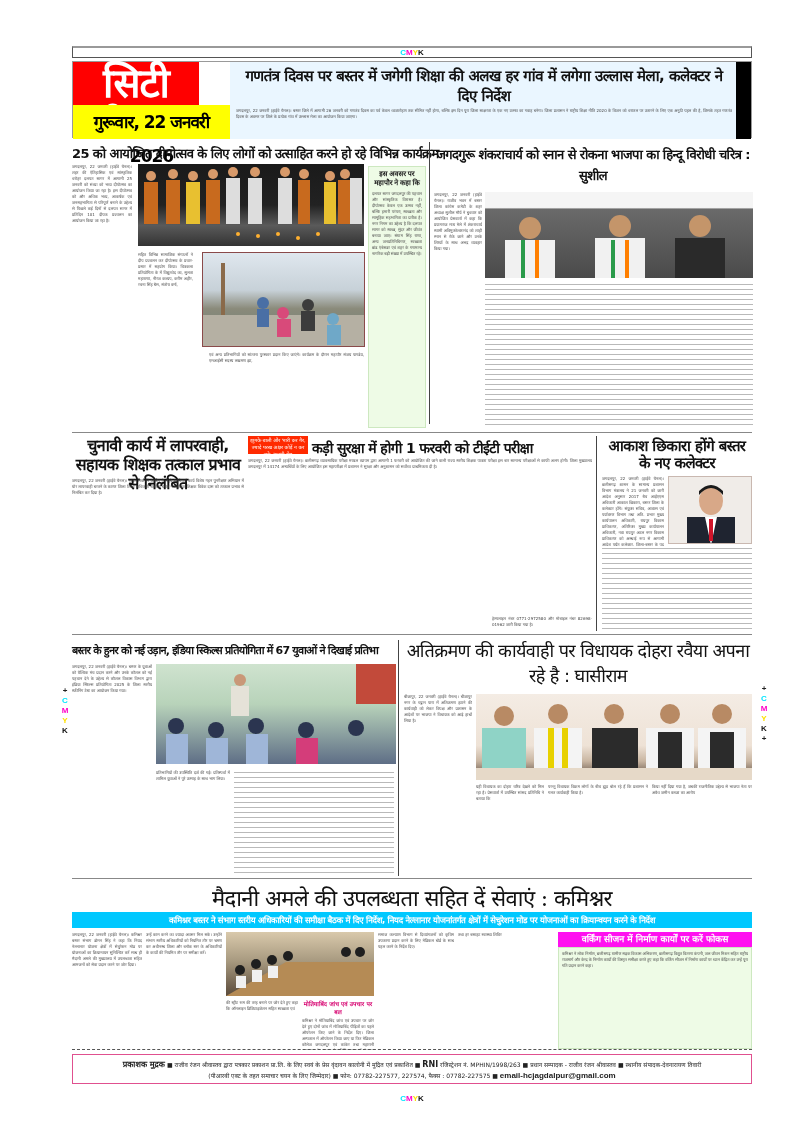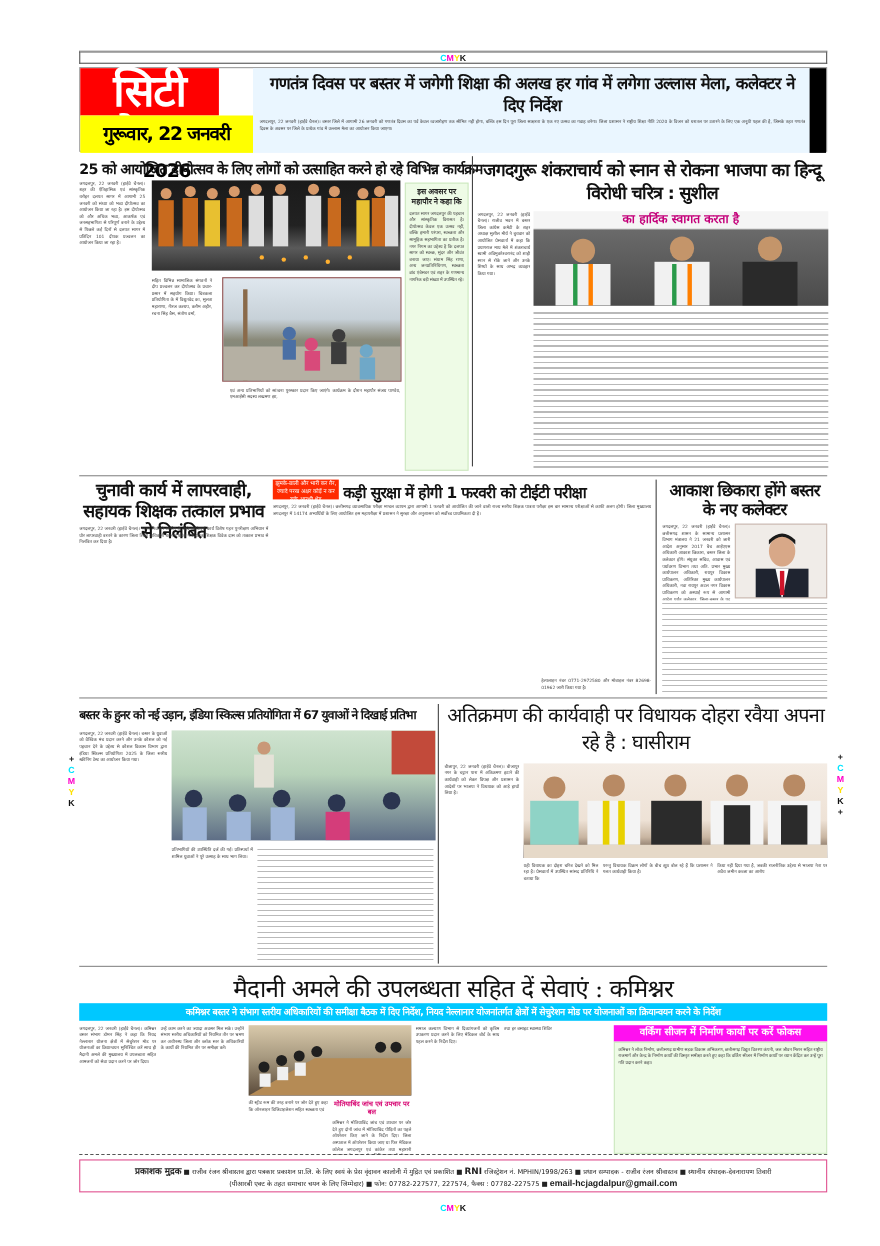--- a/index.html
+++ b/index.html
@@ -115,24 +115,23 @@
         </g>
     </svg>
   </div>
   <div class="col tiny" style="left:137px;top:306px;width:155px;height:77px;">एवं अन्य प्रतिभागियों को सांत्वना पुरस्कार प्रदान किए जाएंगे। कार्यक्रम के दौरान महापौर संजय पाण्डेय, एमआईसी सदस्य लखमण झा,</div>
   <div class="green-box" style="left:296px;top:120px;width:58px;height:262px;padding:3px;">
     <div style="font-weight:bold;font-size:7px;text-align:center;line-height:9px;">इस अवसर पर महापौर ने कहा कि</div>
     <div class="tiny" style="margin-top:3px;height:238px;">दलपत सागर जगदलपुर की पहचान और सांस्कृतिक विरासत है। दीपोत्सव केवल एक उत्सव नहीं, बल्कि हमारी परंपरा, स्वच्छता और सामूहिक सहभागिता का प्रतीक है। नगर निगम का उद्देश्य है कि दलपत सागर को स्वच्छ, सुंदर और जीवंत बनाया जाए। संग्राम सिंह राणा, अन्य जनप्रतिनिधिगण, स्वच्छता ब्रांड एंबेसडर एवं शहर के गणमान्य नागरिक बड़ी संख्या में उपस्थित रहे।</div>
   </div>
   <div class="vline" style="left:357px;top:96px;height:282px;"></div>
 
-  <div class="headline" style="left:362px;top:98px;width:318px;font-size:16px;line-height:21px;text-align:center;">जगदगुरू शंकराचार्य को स्नान से रोकना भाजपा का हिन्दू विरोधी चरित्र : सुशील</div>
+  <div class="headline" style="left:362px;top:98px;width:318px;font-size:13px;line-height:21px;text-align:center;">जगदगुरू शंकराचार्य को स्नान से रोकना भाजपा का हिन्दू विरोधी चरित्र : सुशील</div>
   <div class="col tiny" style="left:362px;top:146px;width:48px;height:236px;">जगदलपुर, 22 जनवरी (हाईवे चैनल)। राजीव भवन में बस्तर जिला कांग्रेस कमेटी के शहर अध्यक्ष सुशील मौर्य ने बुधवार को आयोजित प्रेसवार्ता में कहा कि प्रयागराज माघ मेले में शंकराचार्य स्वामी अविमुक्तेश्वरानंद को शाही स्नान से रोके जाने और उनके शिष्यों के साथ अभद्र व्यवहार किया गया।</div>
   <div class="photo" style="left:413px;top:146px;width:268px;height:86px;background:linear-gradient(180deg,#f5f5f5 0%,#f5f5f5 18%,#6a6a6a 20%,#4a4a4a 100%);">
-    <div style="position:absolute;left:0;top:0;width:268px;height:16px;color:#c4007a;font:bold 11px 'DejaVu Sans',sans-serif;text-align:center;line-height:16px;">का हार्दिक स्वागत करता है</div>
     <svg width="268" height="86" style="position:absolute;left:0;top:0;">
       <g fill="#f1f1f1">
           <rect x="20" y="48" width="50" height="38"></rect>
           <rect x="110" y="46" width="50" height="40"></rect>
         </g>
       <g fill="#2a2a2a">
           <rect x="190" y="46" width="50" height="40"></rect>
         </g>
       <g fill="#c4956a">
           <circle cx="45" cy="36" r="11"></circle>

